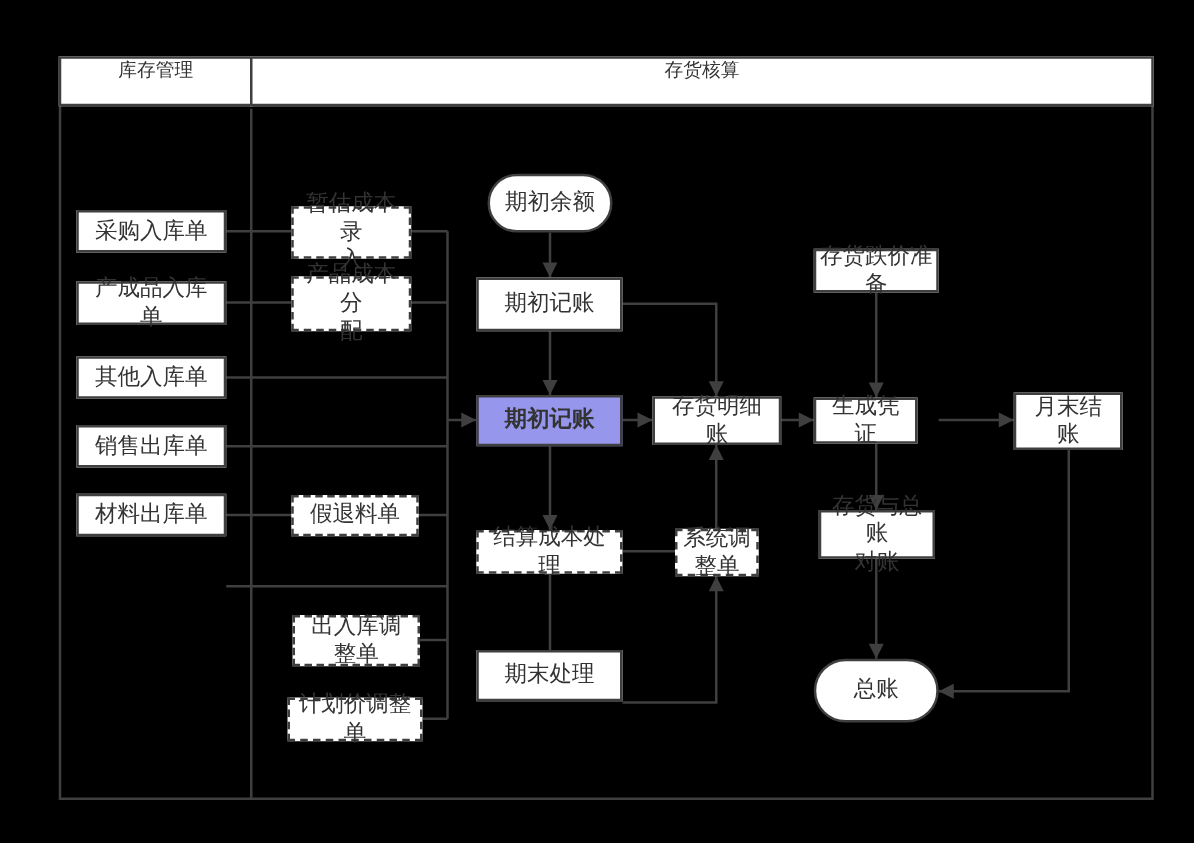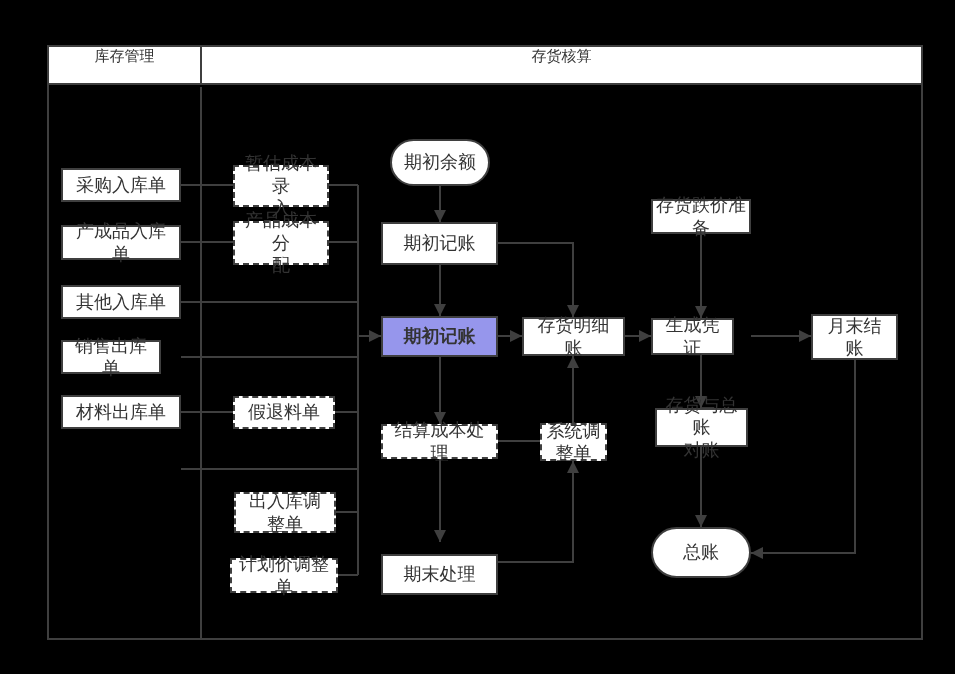--- a/index.html
+++ b/index.html
@@ -83,36 +83,36 @@
   <div class="lane-header lane-header-left">
     <span>库存管理</span>
   </div>
   <div class="lane-header lane-header-right">
     <span>存货核算</span>
   </div>
 
   <div class="node" style="left:61px;top:168px;width:120px;height:34px">采购入库单</div>
   <div class="node" style="left:61px;top:225px;width:120px;height:35px">产成品入库单</div>
   <div class="node" style="left:61px;top:285px;width:120px;height:34px">其他入库单</div>
-  <div class="node" style="left:61px;top:340px;width:100px;height:34px">销售出库单</div>
+  <div class="node" style="left:61px;top:340px;width:120px;height:34px">销售出库单</div>
   <div class="node" style="left:61px;top:395px;width:120px;height:34px">材料出库单</div>
 
   <div class="node dashed" style="left:233px;top:165px;width:96px;height:42px">暂估成本录
 入</div>
   <div class="node dashed" style="left:233px;top:221px;width:96px;height:44px">产品成本分
 配</div>
   <div class="node dashed" style="left:233px;top:396px;width:102px;height:33px">假退料单</div>
   <div class="node dashed" style="left:234px;top:492px;width:102px;height:41px">出入库调整单</div>
   <div class="node dashed" style="left:230px;top:558px;width:108px;height:35px">计划价调整单</div>
 
   <div class="node stadium" style="left:390px;top:139px;width:100px;height:47px">期初余额</div>
   <div class="node" style="left:381px;top:222px;width:117px;height:43px">期初记账</div>
   <div class="node highlight" style="left:381px;top:316px;width:117px;height:41px">期初记账</div>
   <div class="node dashed" style="left:381px;top:424px;width:117px;height:35px">结算成本处理</div>
-  <div class="node" style="left:381px;top:554px;width:117px;height:41px">期末处理</div>
+  <div class="node" style="left:381px;top:520px;width:117px;height:41px">期末处理</div>
   <div class="node" style="left:522px;top:317px;width:103px;height:39px">存货明细账</div>
   <div class="node dashed" style="left:540px;top:423px;width:67px;height:38px;padding:0 2px">系统调
 整单</div>
 
   <div class="node" style="left:651px;top:199px;width:100px;height:35px;padding:0 2px">存货跌价准备</div>
   <div class="node" style="left:651px;top:318px;width:83px;height:37px">生成凭证</div>
   <div class="node" style="left:811px;top:314px;width:87px;height:46px">月末结账</div>
   <div class="node" style="left:655px;top:408px;width:93px;height:39px">存货与总账
 对账</div>
   <div class="node stadium" style="left:651px;top:527px;width:100px;height:51px;border-radius:26px">总账</div>

